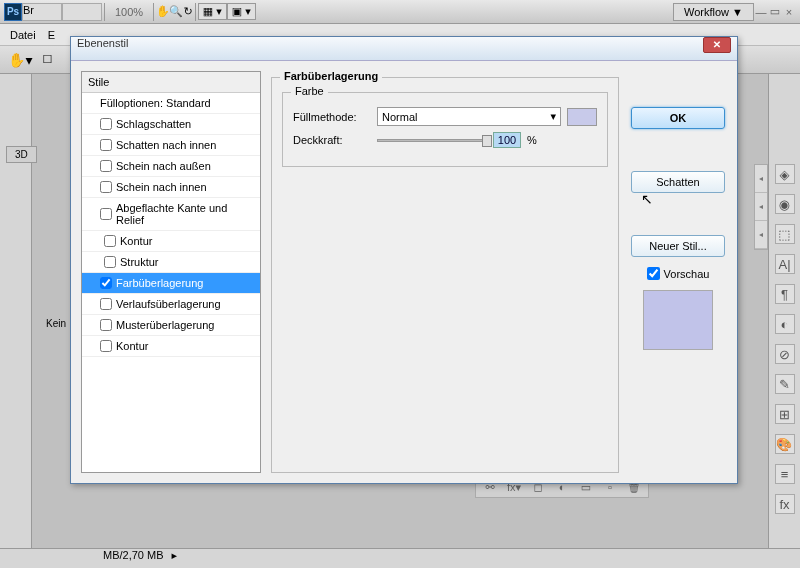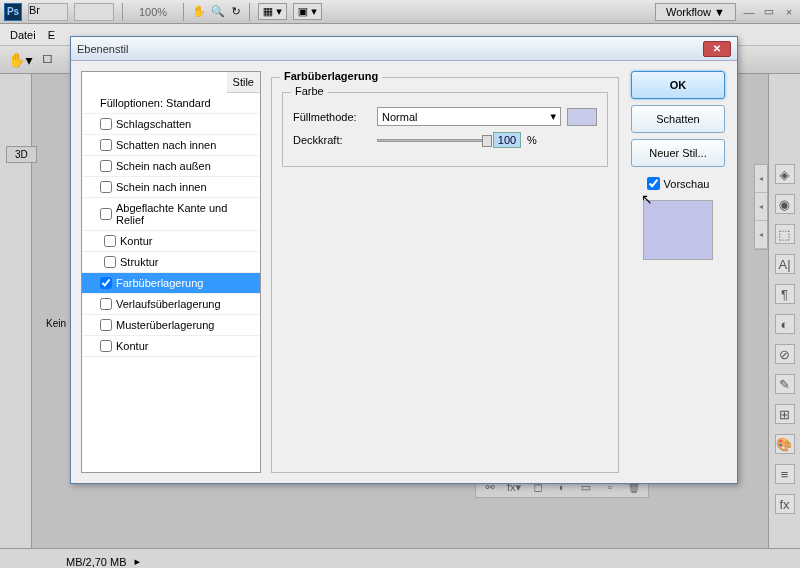--- a/index.html
+++ b/index.html
@@ -1,19 +1,19 @@
 <!DOCTYPE html>
 <html><head>
 <meta charset="utf-8">
 <style>
 * { box-sizing: border-box; margin: 0; padding: 0; font-family: "Segoe UI", Tahoma, sans-serif; font-size: 11px; }
 body { background: #d1d1d1; width: 800px; height: 568px; overflow: hidden; position: relative; }
 
 
-.app-toolbar { height: 24px; background: linear-gradient(#e8e8e8, #c8c8c8); display: flex; align-items: center; padding: 0 4px; border-bottom: 1px solid #999; gap: 6px; }
+.app-toolbar { height: 24px; background: linear-gradient(#e8e8e8, #c8c8c8); display: flex; align-items: center; padding: 0 4px; border-bottom: 1px solid #999; gap: 0; }
 .ps-icon { width: 18px; height: 18px; background: #0a3356; border: 1px solid #2a6cb3; display: flex; align-items: center; justify-content: center; color: #8fc8ff; font-weight: bold; font-size: 10px; }
 .tb-btn { width: 40px; height: 18px; border: 1px solid #aaa; background: #ddd; }
 .tb-sep { width: 1px; height: 18px; background: #999; margin: 0 2px; }
 .zoom { color: #666; padding: 0 8px; }
 .workflow { margin-left: auto; padding: 2px 10px; border: 1px solid #999; background: #ddd; }
 .win-ctrl { width: 14px; text-align: center; color: #666; cursor: pointer; }
 
 .app-menu { height: 22px; background: #e6e6e6; padding: 2px 10px; border-bottom: 1px solid #bbb; display: flex; gap: 12px; align-items: center; }
 
 .app-options { height: 28px; background: linear-gradient(#e0e0e0, #cacaca); border-bottom: 1px solid #999; display: flex; align-items: center; padding: 0 8px; gap: 10px; }
@@ -21,51 +21,51 @@
 .dd { border: 1px solid #999; padding: 1px 4px; background: #e0e0e0; }
 
 .workspace { position: absolute; top: 74px; left: 0; right: 0; bottom: 20px; background: #c0c0c0; }
 .left-tools { position: absolute; left: 0; top: 0; width: 32px; bottom: 0; background: #d6d6d6; border-right: 1px solid #999; }
 .tab-3d { position: absolute; left: 6px; top: 72px; background: #d0d0d0; padding: 2px 8px; border: 1px solid #999; font-size: 10px; }
 .canvas-label { position: absolute; left: 46px; top: 244px; font-size: 10px; }
 
 .right-panels { position: absolute; right: 0; top: 0; width: 32px; bottom: 0; background: #d6d6d6; border-left: 1px solid #999; display: flex; flex-direction: column; align-items: center; padding-top: 90px; gap: 10px; }
 .panel-icon { width: 20px; height: 20px; border: 1px solid #aaa; background: #e0e0e0; display: flex; align-items: center; justify-content: center; font-size: 13px; color: #555; }
 
-.status-bar { position: absolute; bottom: 0; left: 0; right: 0; height: 20px; background: #d6d6d6; border-top: 1px solid #999; display: flex; align-items: flex-end; padding: 0 66px; font-size: 10px; }
+.status-bar { position: absolute; bottom: 0; left: 0; right: 0; height: 20px; background: #d6d6d6; border-top: 1px solid #999; display: flex; align-items: flex-start; padding: 0 103px; font-size: 10px; }
 
 
 .dialog { position: absolute; left: 70px; top: 36px; width: 668px; height: 448px; background: #efefef; border: 1px solid #5a7fa8; box-shadow: 2px 2px 6px rgba(0,0,0,0.3); }
-.dlg-title { height: 24px; background: linear-gradient(#f6f9fc, #d5e3f1); border-bottom: 1px solid #aac; display: flex; align-items: center; padding: 0 6px; }
+.dlg-title { height: 24px; background: linear-gradient(#f6f9fc, #d5e3f1); border-bottom: 1px solid #aac; display: flex; padding: 0 6px; }
 .dlg-title-text { flex: 1; color: #333; }
 .dlg-close { width: 28px; height: 16px; background: #c94f4f; border: 1px solid #933; color: #fff; text-align: center; line-height: 13px; font-size: 10px; font-weight: bold; border-radius: 2px; cursor: pointer; }
 
 .dlg-body { display: flex; padding: 10px; gap: 10px; height: calc(100% - 24px); }
 
-.styles-panel { width: 180px; border: 1px solid #999; background: #fff; display: flex; flex-direction: column; align-items: flex-end; }
+.styles-panel { width: 180px; border: 1px solid #999; background: #fff; display: flex; flex-direction: column; }
 .styles-header { background: #efefef; padding: 4px 6px; border-bottom: 1px solid #ccc; }
 .style-item { padding: 4px 18px; border-bottom: 1px solid #eee; display: flex; align-items: center; gap: 4px; cursor: pointer; }
 .style-item.indent { padding-left: 22px; }
 .style-item.selected { background: #3399ff; color: #fff; }
 .style-item input[type="checkbox"] { margin: 0; width: 12px; height: 12px; }
 
 .settings-panel { flex: 1; border: 1px solid #bbb; padding: 6px 10px; position: relative; margin-top: 6px; }
 .settings-panel legend { padding: 0 4px; font-weight: bold; position: absolute; top: -8px; left: 8px; background: #efefef; }
 .color-group { border: 1px solid #bbb; padding: 8px 10px 12px; margin-top: 8px; position: relative; }
 .color-group .lg { position: absolute; top: -8px; left: 8px; background: #efefef; padding: 0 4px; }
 .form-row { display: flex; align-items: center; gap: 6px; margin: 6px 0; }
 .form-label { width: 78px; text-align: left; }
 .select { flex: 1; border: 1px solid #999; background: #fff; padding: 2px 4px; display: flex; justify-content: space-between; align-items: center; cursor: pointer; }
 .swatch { width: 30px; height: 18px; border: 1px solid #999; background: #c8caea; cursor: pointer; }
 .slider-track { width: 110px; height: 3px; background: #bbb; border: 1px solid #999; position: relative; }
 .slider-thumb { position: absolute; right: -6px; top: -5px; width: 10px; height: 12px; background: #e0e0e0; border: 1px solid #888; }
 .opacity-input { width: 28px; border: 1px solid #7a9; background: #b7d9f4; text-align: center; color: #003; padding: 1px; }
 
 .actions { width: 98px; display: flex; flex-direction: column; gap: 6px; align-items: center; }
-.btn { width: 94px; height: 28px; border: 1px solid #7faac9; background: linear-gradient(#fdfefe, #e3eef6); border-radius: 3px; cursor: pointer; }
+.btn { width: 94px; height: 22px; border: 1px solid #7faac9; background: linear-gradient(#fdfefe, #e3eef6); border-radius: 3px; cursor: pointer; margin-top: 36px; }
 .btn.primary { border: 1px solid #3a8fd0; background: linear-gradient(#e8f4ff, #bfe0fa); font-weight: bold; box-shadow: 0 0 3px #6cb3e8; }
 .preview-check { display: flex; align-items: center; gap: 4px; margin-top: 4px; }
 .preview-box { width: 70px; height: 60px; background: #c1c3e9; border: 1px solid #aaa; margin-top: 4px; }
 
 .cursor-arrow { position: absolute; left: 570px; top: 154px; font-size: 14px; pointer-events: none; }
 
 .panel-flyout { position: absolute; right: 32px; top: 90px; width: 14px; background: #ddd; border: 1px solid #aaa; display: flex; flex-direction: column; }
 .flyout-item { height: 28px; border-bottom: 1px solid #bbb; text-align: center; line-height: 28px; font-size: 8px; color: #777; }
 
 .bottom-toolbar { position: absolute; left: 475px; bottom: 50px; height: 20px; display: flex; gap: 4px; align-items: center; background: #d0d0d0; padding: 2px 4px; border: 1px solid #aaa; }

